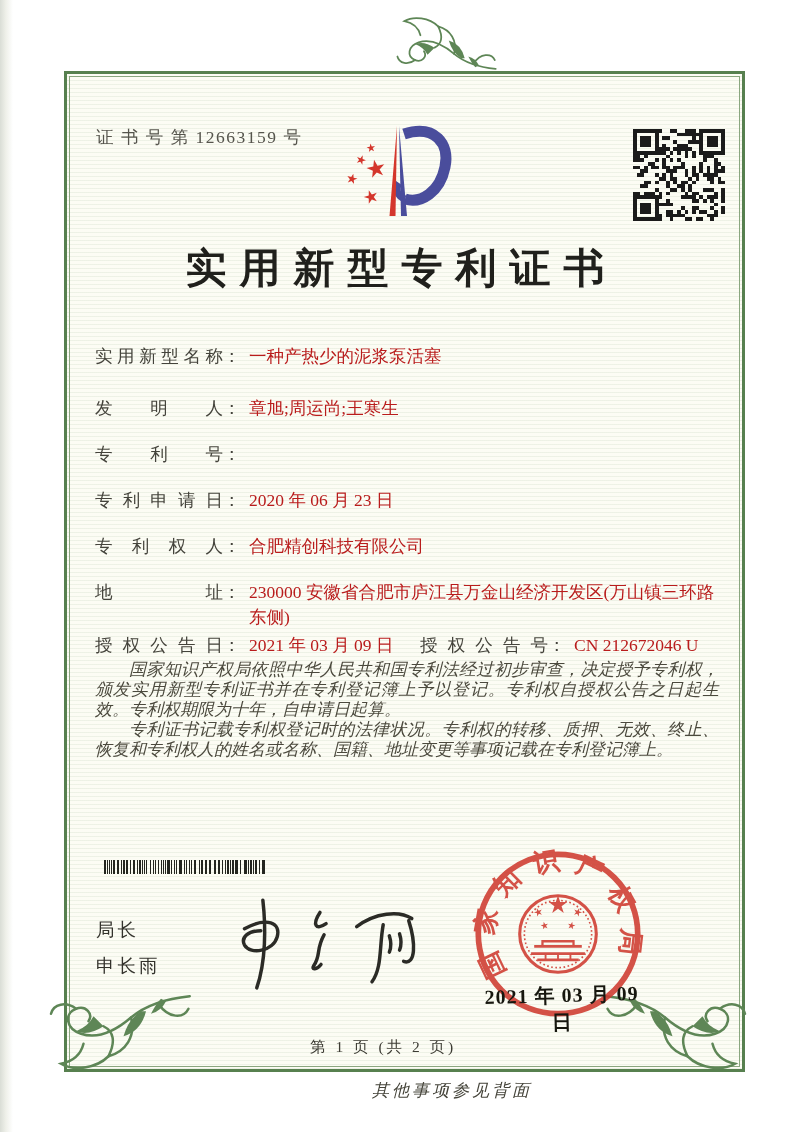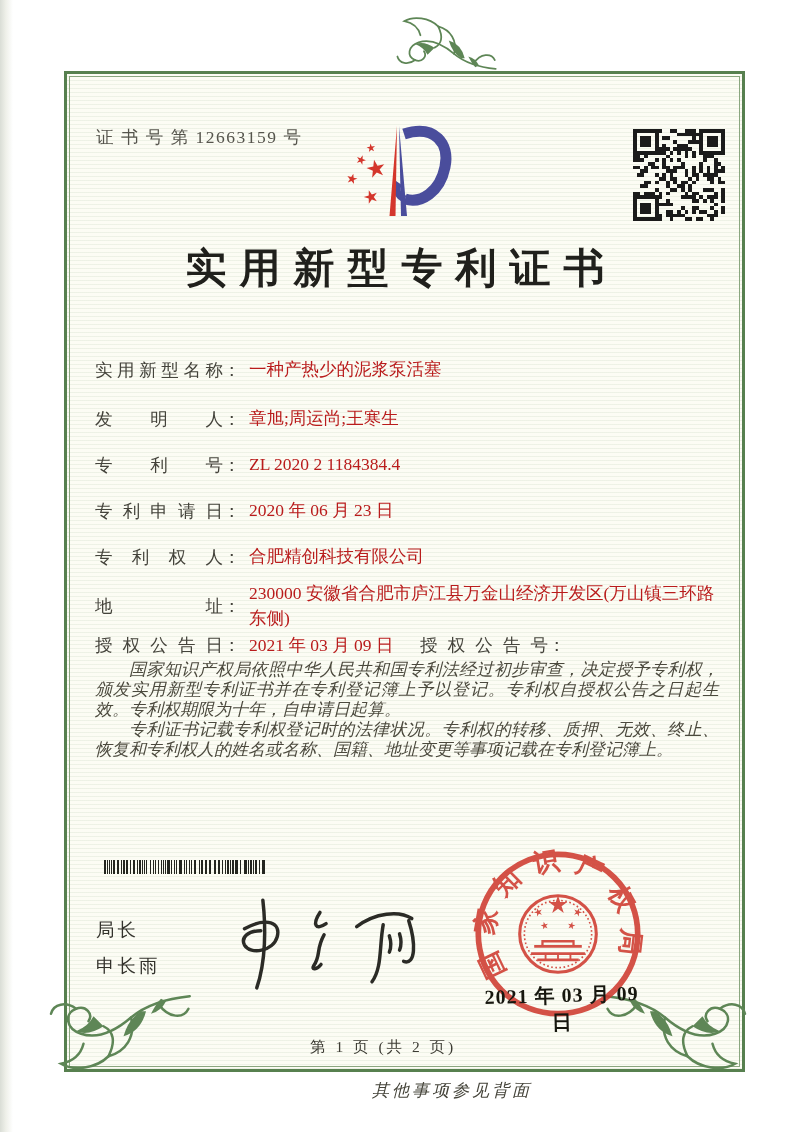--- a/index.html
+++ b/index.html
@@ -20,21 +20,21 @@
   .frame-inner{position:absolute;inset:2px;border:1px solid #8aa67f;}
   .ornament{position:absolute;color:#5e8656;}
   
   .cert-no{position:absolute;left:96px;top:125px;font-size:17.5px;color:#55544c;letter-spacing:1.5px;font-family:Liberation Serif, serif;}
   .logo{position:absolute;left:333px;top:116px;width:134px;height:116px;}
   .qr{position:absolute;left:633px;top:129px;width:92px;height:92px;}
   .title{position:absolute;left:64px;top:241px;width:675px;text-align:center;
     font-size:41px;font-weight:600;letter-spacing:13px;color:#20201c;}
   
   .fields{position:absolute;left:95px;top:344px;width:622px;}
-  .row{display:flex;align-items:center;height:46px;font-size:17.5px;}
+  .row{display:flex;align-items:flex-start;height:46px;font-size:17.5px;}
   .row.first{height:52px;}
   .row.addr{height:52px;}
   .lbl{width:128px;flex:0 0 128px;text-align:justify;text-align-last:justify;color:#44433b;}
   .colon{flex:0 0 26px;color:#44433b;}
   .val{flex:1;line-height:1.45;color:#b91c1c;}
   .grant{position:absolute;left:95px;top:633px;width:622px;display:flex;font-size:17.5px;}
   .grant .g1{display:flex;width:325px;}
   .grant .g2{display:flex;flex:1;}
   
   .paras{position:absolute;left:95px;top:660px;width:624px;}
@@ -419,21 +419,20 @@
       <span class="val">一种产热少的泥浆泵活塞</span>
     </div>
     <div class="row">
       <span class="lbl">发明人</span>
       <span class="colon">：</span>
       <span class="val">章旭;周运尚;王寒生</span>
     </div>
     <div class="row">
       <span class="lbl">专利号</span>
       <span class="colon">：</span>
-      <span class="val">ZL 2020 2 1184384.4</span>
     </div>
     <div class="row">
       <span class="lbl">专利申请日</span>
       <span class="colon">：</span>
       <span class="val">2020 年 06 月 23 日</span>
     </div>
     <div class="row">
       <span class="lbl">专利权人</span>
       <span class="colon">：</span>
       <span class="val">合肥精创科技有限公司</span>
@@ -447,20 +446,21 @@
 
 <div class="grant">
   <div class="g1">
     <span class="lbl">授权公告日</span>
       <span class="colon">：</span>
       <span class="val">2021 年 03 月 09 日</span>
   </div>
   <div class="g2">
     <span class="lbl">授权公告号</span>
       <span class="colon">：</span>
+      <span class="val">CN 212672046 U</span>
   </div>
 </div>
 
 <div class="paras">
     <p>国家知识产权局依照中华人民共和国专利法经过初步审查，决定授予专利权，颁发实用新型专利证书并在专利登记簿上予以登记。专利权自授权公告之日起生效。专利权期限为十年，自申请日起算。</p>
     <p>专利证书记载专利权登记时的法律状况。专利权的转移、质押、无效、终止、恢复和专利权人的姓名或名称、国籍、地址变更等事项记载在专利登记簿上。</p>
   </div>
 
 <svg class="barcode" viewBox="0 0 162 14" preserveAspectRatio="none">
     <rect x="0" y="0" width="2" height="14" fill="#23251f"></rect>

